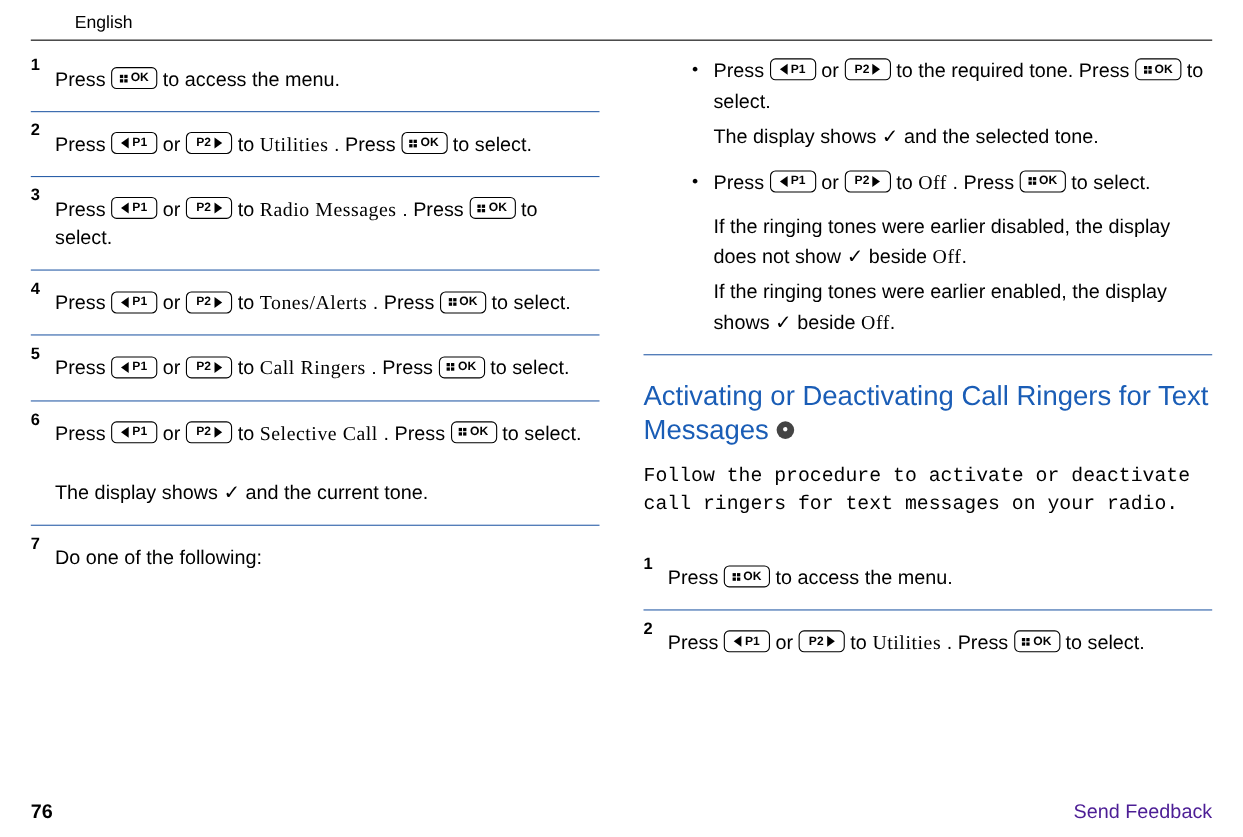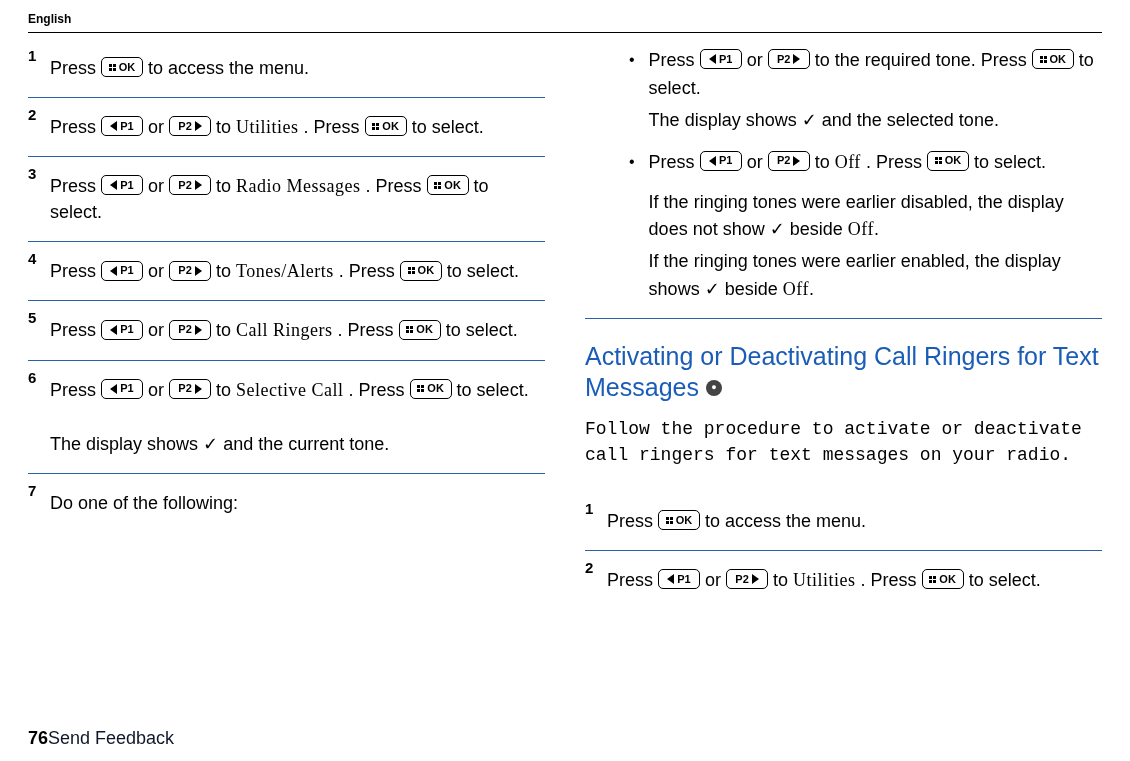--- a/index.html
+++ b/index.html
@@ -6,23 +6,24 @@
     body {
       font-family: Arial, Helvetica, sans-serif;
       width: 1130px;
       height: 761px;
       background: #fff;
       color: #000;
       position: relative;
       padding: 12px 28px 18px 28px;
     }
     .header-lang {
-      font-weight: bold;
-      font-size: 12px;
+      font-weight: normal;
+      font-size: 16px;
       margin-bottom: 6px;
+      margin-left: 40px;
     }
     .divider {
       border: 0;
       border-top: 1.5px solid #000;
       margin-bottom: 14px;
     }
     .columns {
       display: flex;
       gap: 40px;
     }
@@ -121,23 +122,24 @@
       vertical-align: middle;
       position: relative;
       top: -2px;
     }
     .footer {
       position: absolute;
       bottom: 12px;
       left: 28px;
       right: 28px;
       display: flex;
+      justify-content: space-between;
       font-size: 18px;
     }
-    .footer .link { color: #0f172a; }
+    .footer .link { color: #4c1d95; }
     .footer .pg { font-weight: bold; }
   </style>
 </head>
 <body>
 
 <div class="header-lang">English</div>
 <hr class="divider">
 
 <div class="columns">
 

